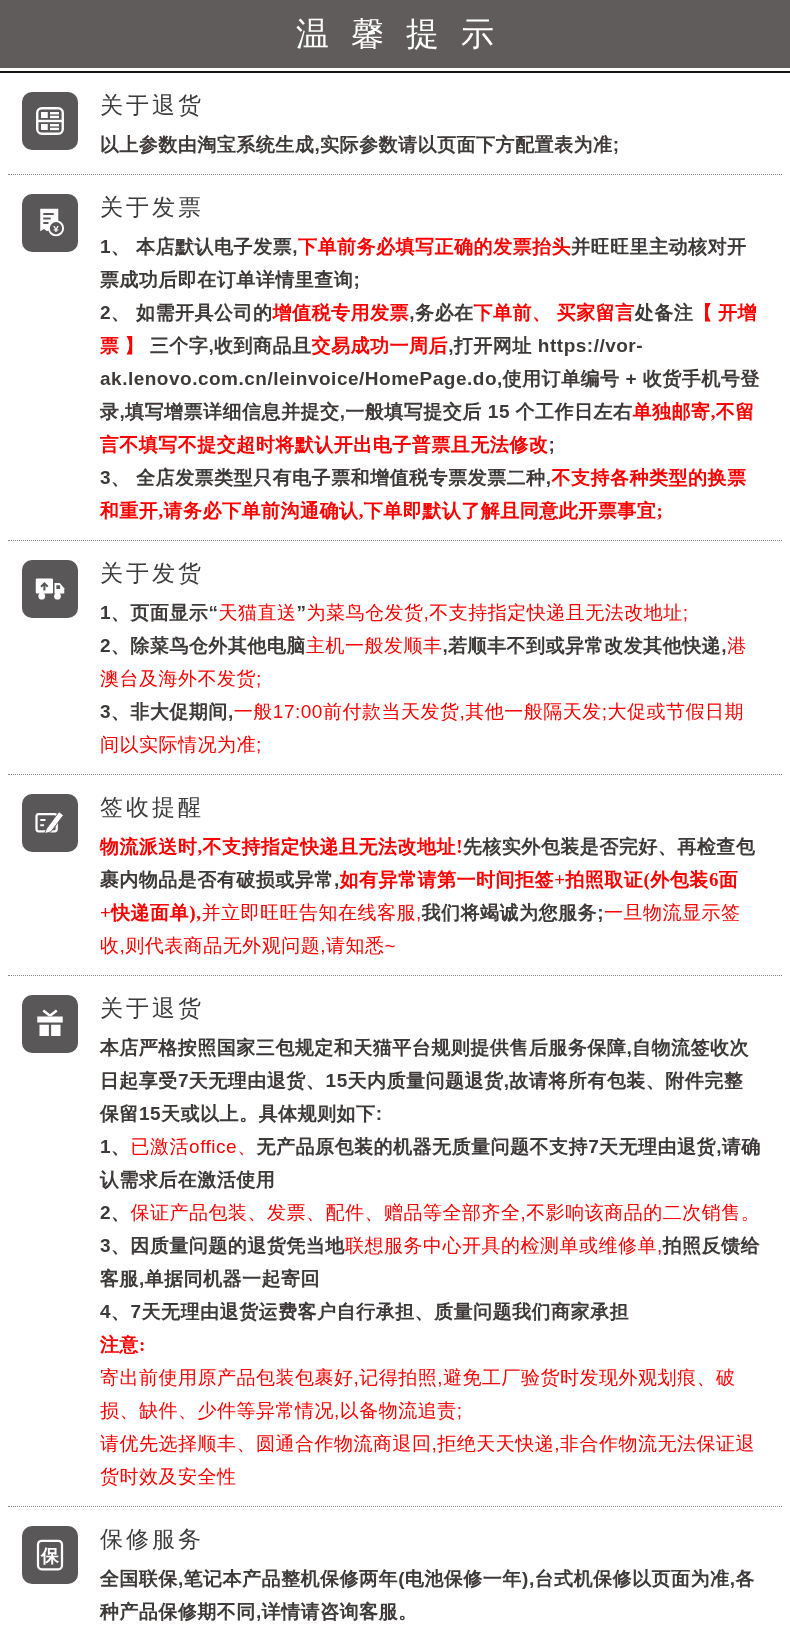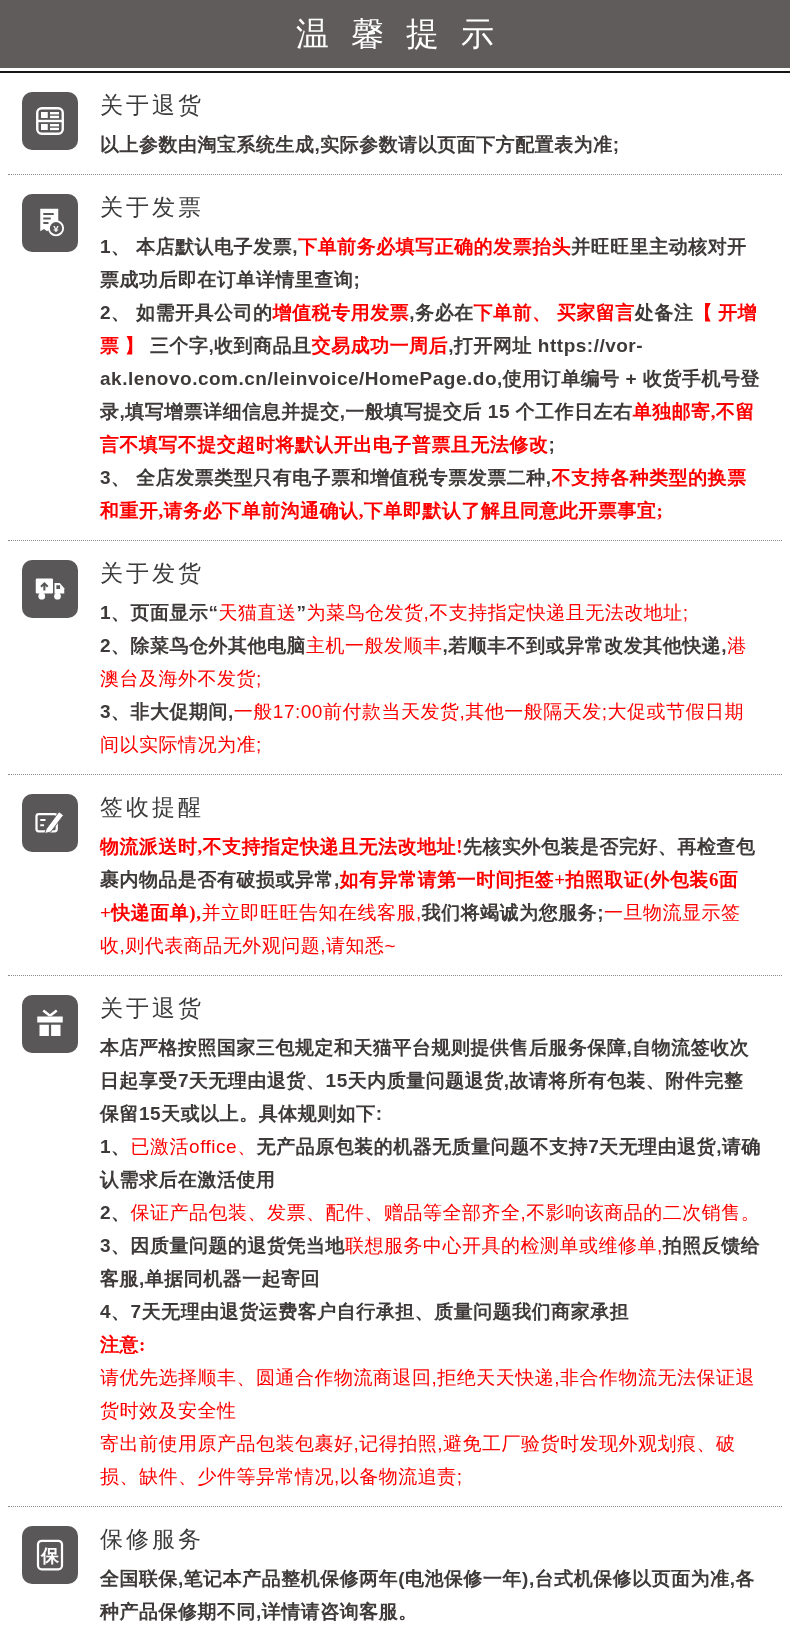--- a/index.html
+++ b/index.html
@@ -161,22 +161,22 @@
       </span>
     <div class="sec-content">
       <h2 class="sec-title">关于退货</h2>
       <div class="sec-body">
           <p class="para"><span class="seg-n">本店严格按照国家三包规定和天猫平台规则提供售后服务保障,自物流签收次日起享受7天无理由退货、15天内质量问题退货,故请将所有包装、附件完整保留15天或以上。具体规则如下:</span></p>
           <p class="para"><span class="seg-n">1、</span><span class="seg-r">已激活office、</span><span class="seg-n">无产品原包装的机器无质量问题不支持7天无理由退货,请确认需求后在激活使用</span></p>
           <p class="para"><span class="seg-n">2、</span><span class="seg-r">保证产品包装、发票、配件、赠品等全部齐全,不影响该商品的二次销售。</span></p>
           <p class="para"><span class="seg-n">3、因质量问题的退货凭当地</span><span class="seg-r">联想服务中心开具的检测单或维修单,</span><span class="seg-n">拍照反馈给客服,单据同机器一起寄回</span></p>
           <p class="para"><span class="seg-n">4、7天无理由退货运费客户自行承担、质量问题我们商家承担</span></p>
           <p class="para"><span class="seg-rb">注意:</span></p>
+          <p class="para"><span class="seg-r">寄出前使用原产品包装包裹好,记得拍照,避免工厂验货时发现外观划痕、破损、缺件、少件等异常情况,以备物流追责;</span></p>
           <p class="para"><span class="seg-r">请优先选择顺丰、圆通合作物流商退回,拒绝天天快递,非合作物流无法保证退货时效及安全性</span></p>
-          <p class="para"><span class="seg-r">寄出前使用原产品包装包裹好,记得拍照,避免工厂验货时发现外观划痕、破损、缺件、少件等异常情况,以备物流追责;</span></p>
         </div>
     </div>
   </section>
 
   <section class="section">
     <span class="icon-box">
         <svg viewBox="0 0 48 48" width="36" height="38">
           <rect x="8" y="5" width="32" height="38" rx="5" fill="none" stroke="#fff" stroke-width="3"></rect>
           <text x="24" y="33" text-anchor="middle" font-size="24" font-weight="bold" fill="#fff">保</text>
         </svg>

